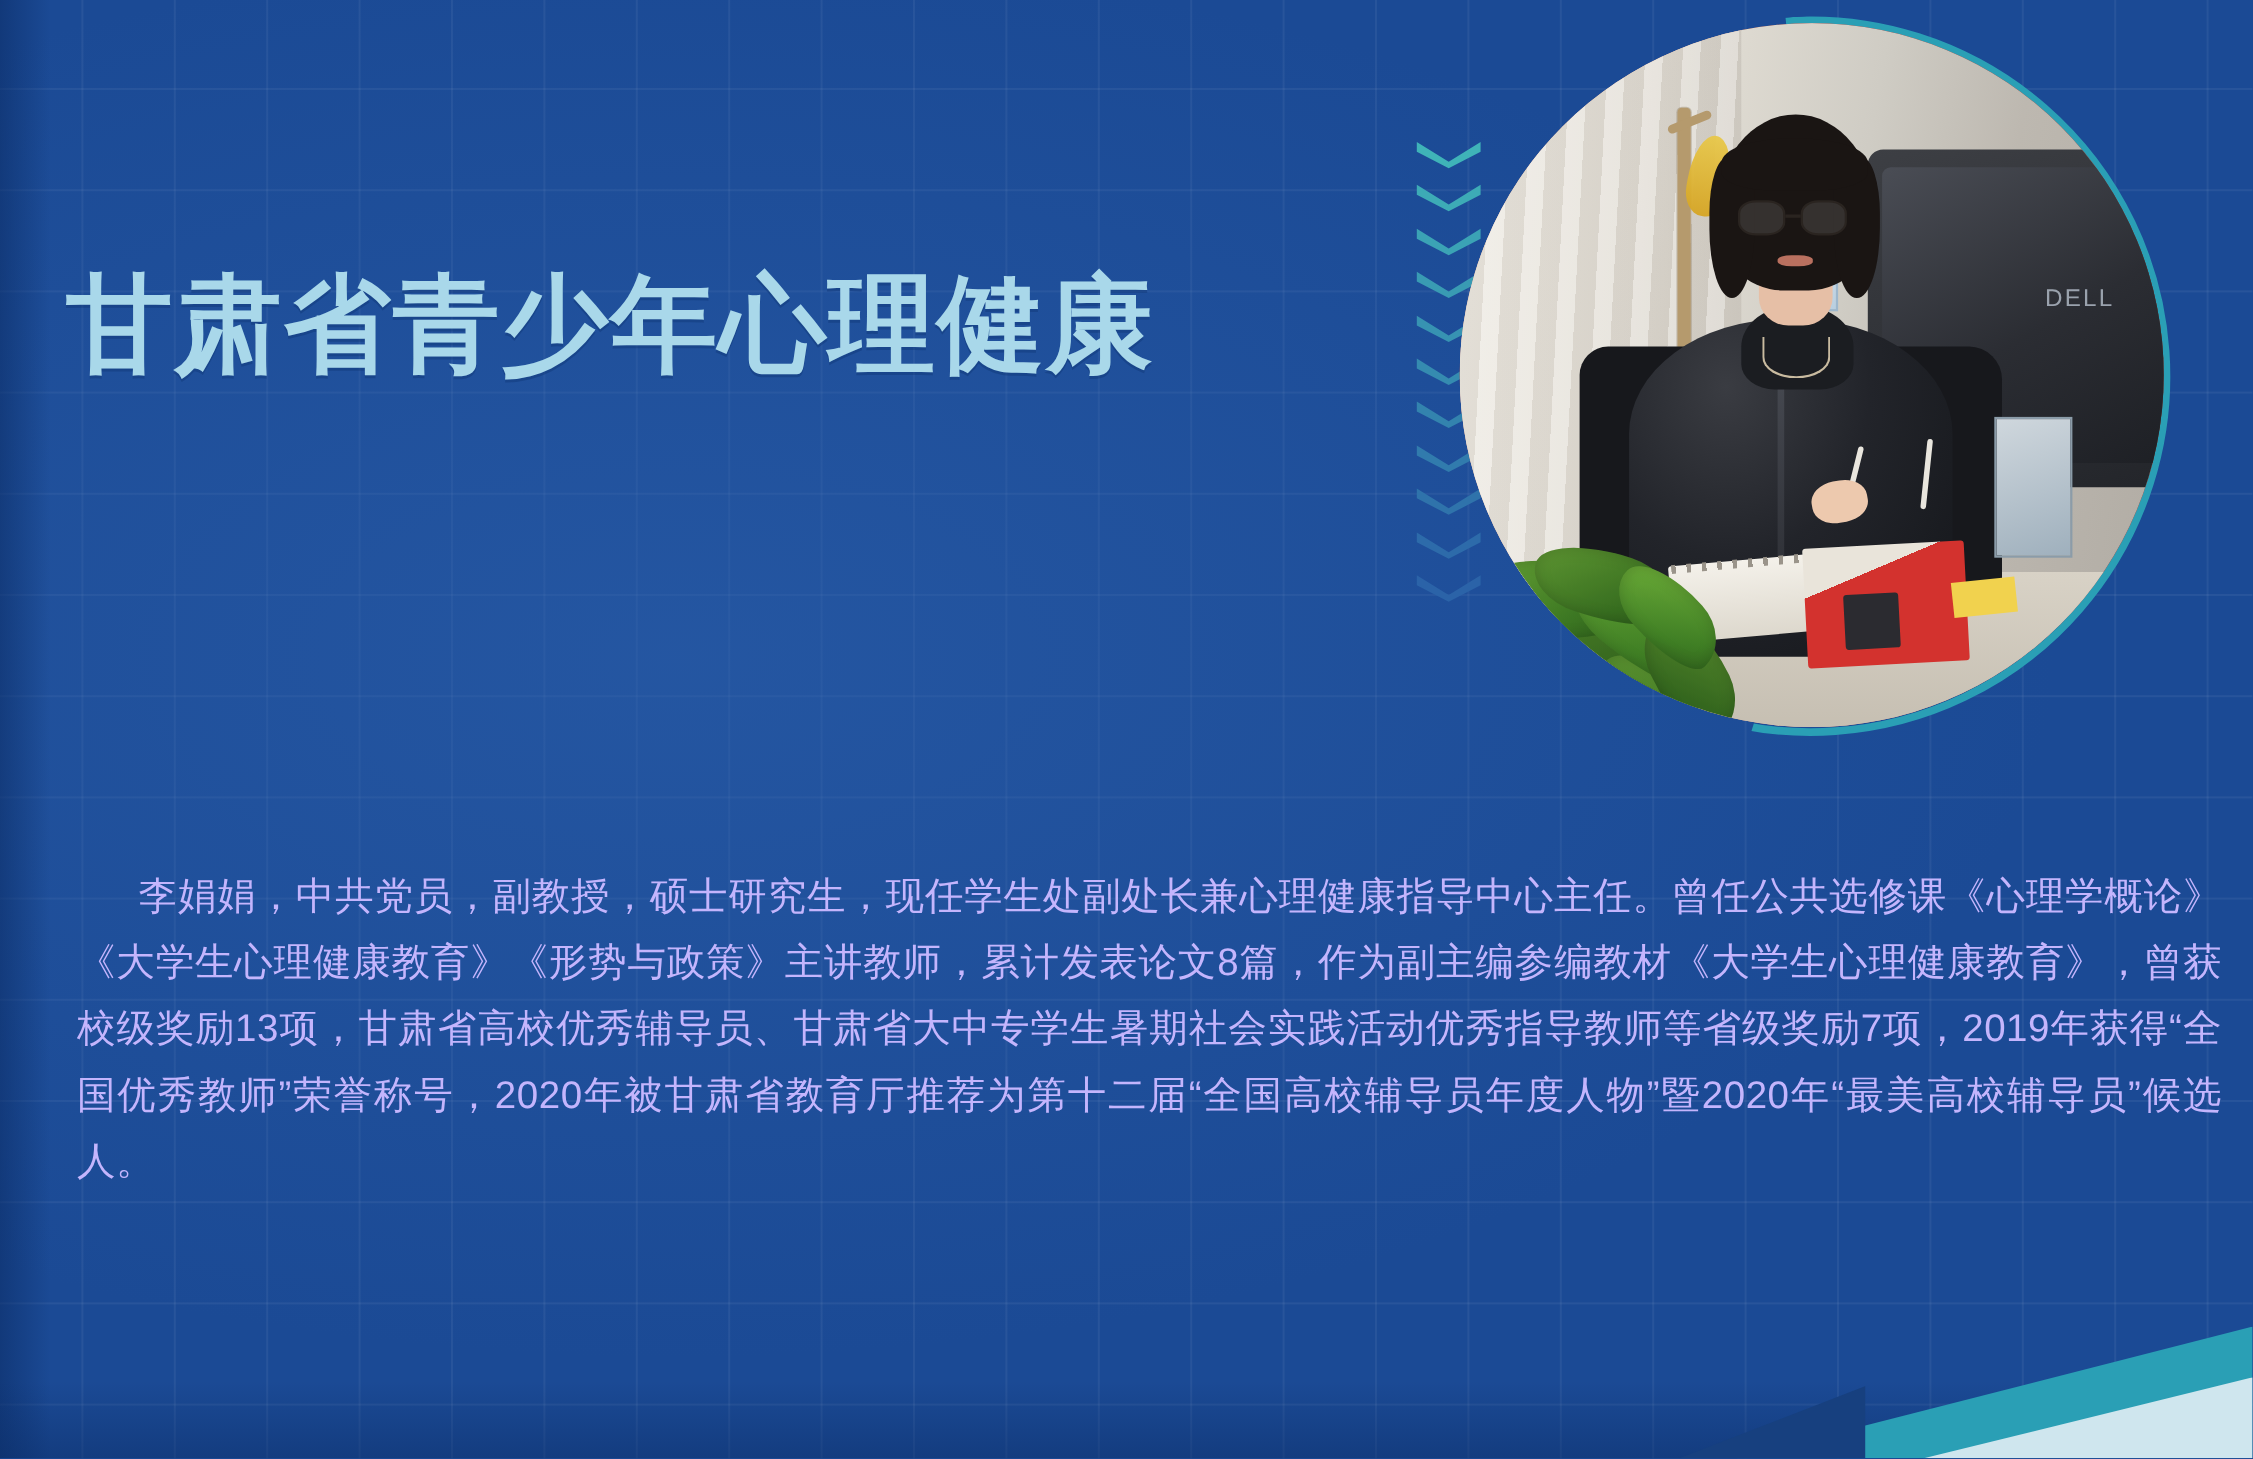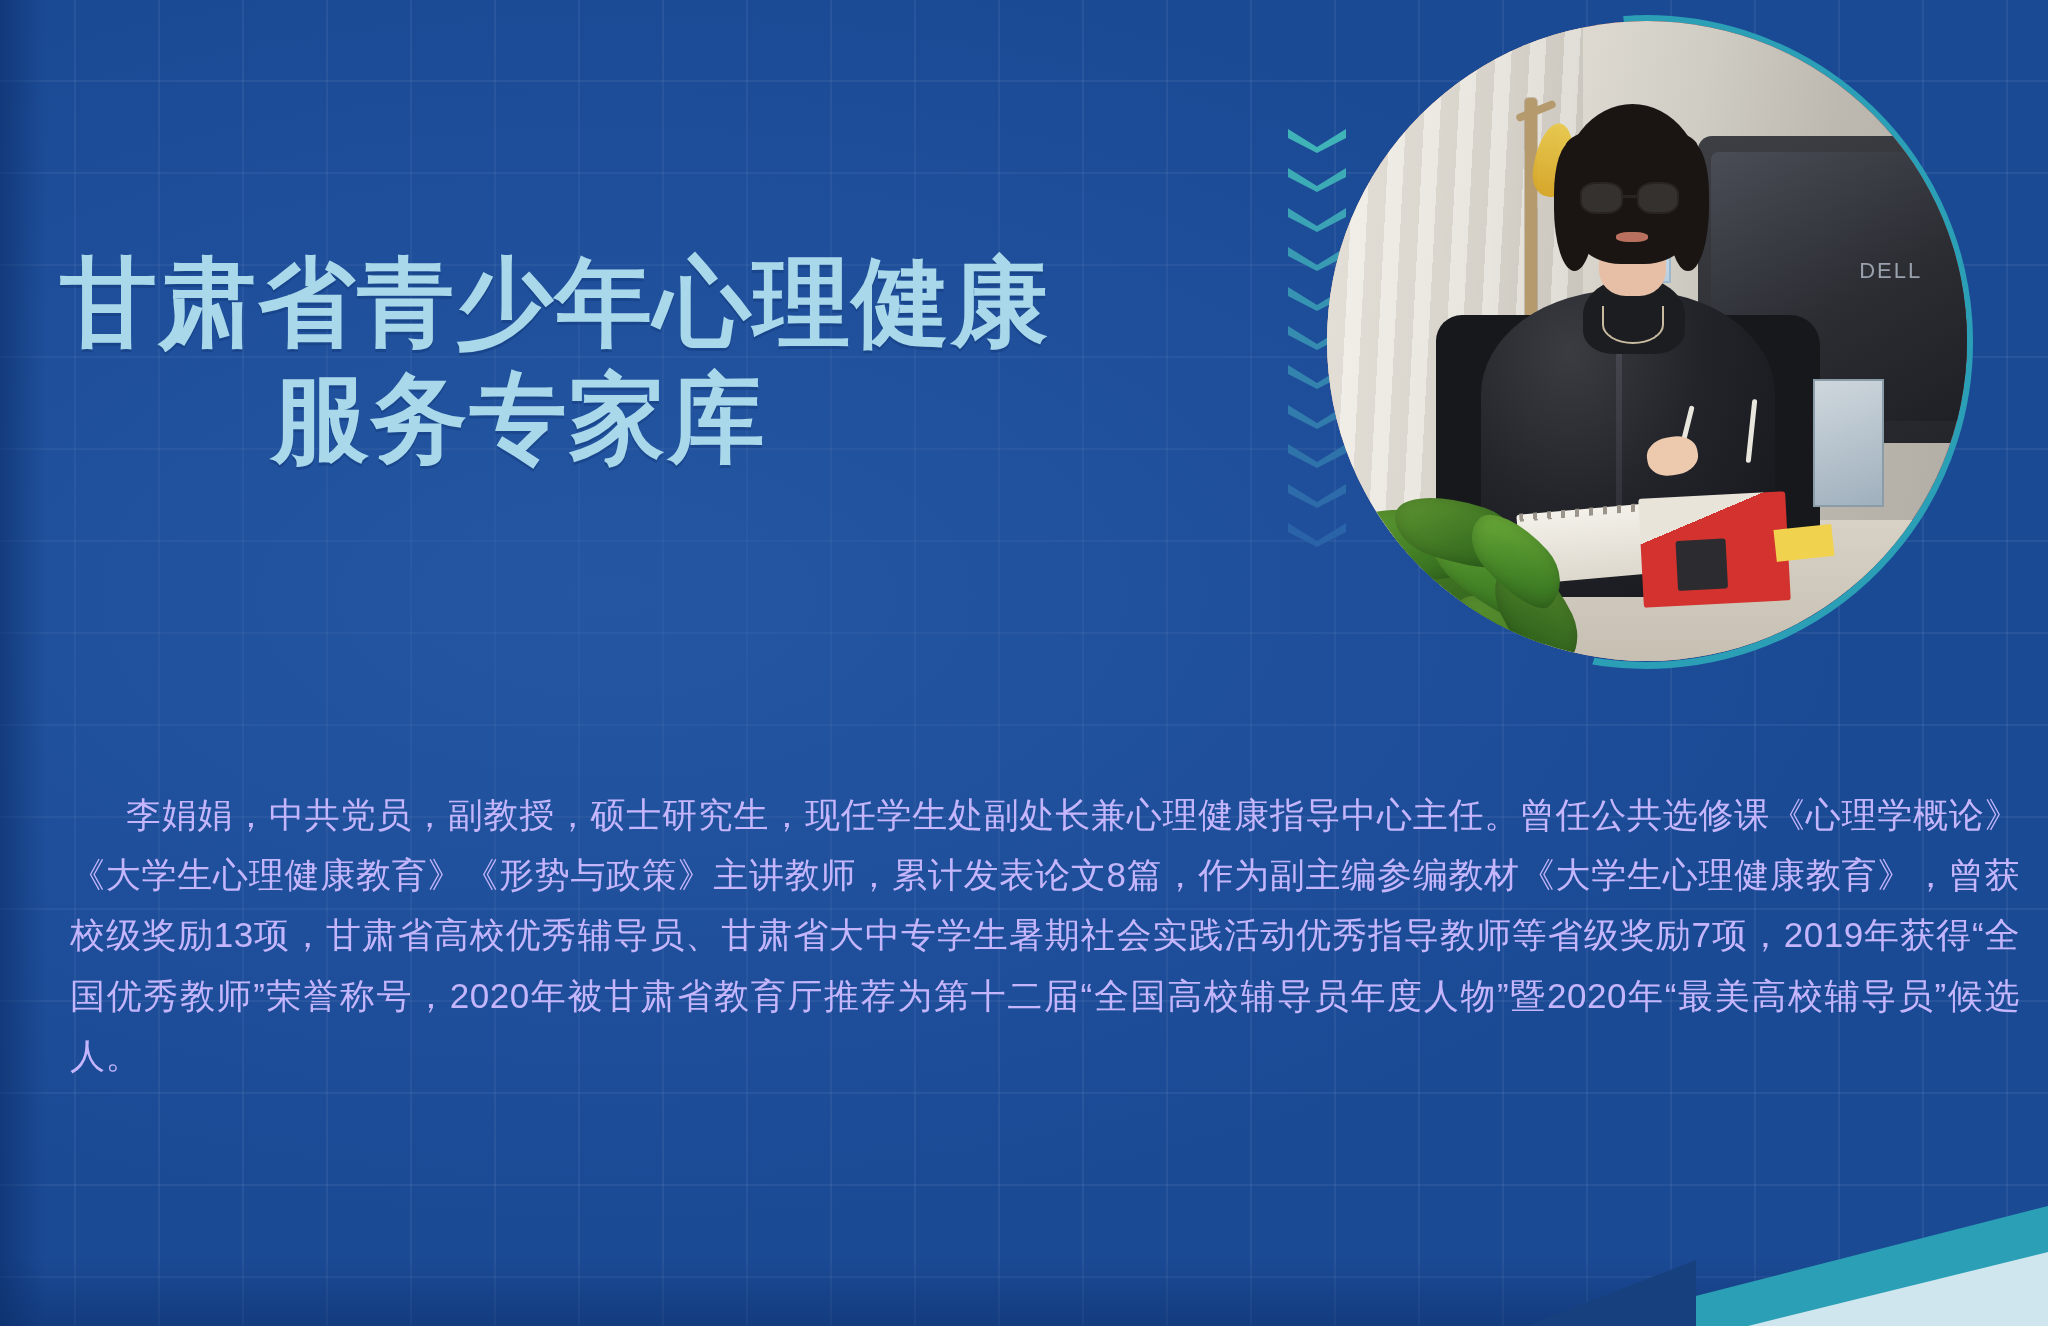--- a/index.html
+++ b/index.html
@@ -240,21 +240,21 @@
 
   
   #title {
     position:absolute; left:54px; top:245px; width:1210px;
     color:#a9d8ea;
     font-size:97px; font-weight:700; line-height:1.20;
     letter-spacing:2px;
     font-family:"Liberation Sans", sans-serif;
     text-shadow:0 3px 0 rgba(12,48,110,.35);
   }
-  #title .l1{ display:block; text-align:left; padding-left:6px;}
+  #title .l1{ display:block; text-align:left; padding-left:6px;font-family:Liberation Mono, monospace;}
   #title .l2{ display:block; text-align:center; padding-right:280px;}
   #person {
     position:absolute; left:54px; top:584px; width:940px;
     text-align:center;
     color:#a9d8ea;
     font-size:46px; font-weight:700; letter-spacing:4px;
   }
   #body {
     position:absolute; left:70px; top:785px; width:1950px;
     color:#c4b5fd;
@@ -400,21 +400,20 @@
           <div class="leaf" style="left: 176px; bottom: 52px; width: 120px; height: 64px; transform: rotate(64deg); filter: brightness(0.82);"></div>
           <div class="leaf" style="left: 92px; bottom: 136px; width: 132px; height: 62px; transform: rotate(18deg); filter: brightness(0.89);"></div>
           <div class="leaf" style="left: -14px; bottom: 44px; width: 120px; height: 62px; transform: rotate(-34deg); filter: brightness(0.96);"></div>
           <div class="leaf" style="left: 160px; bottom: 110px; width: 112px; height: 58px; transform: rotate(48deg); filter: brightness(1.03);"></div>
         </div>
     </div>
   </div>
 
   <div id="title">
     <span class="l1">甘肃省青少年心理健康</span>
-    <span class="l2">服务专家库</span>
   </div>
 
 
   <div id="body">
     <p>李娟娟，中共党员，副教授，硕士研究生，现任学生处副处长兼心理健康指导中心主任。曾任公共选修课《心理学概论》《大学生心理健康教育》《形势与政策》主讲教师，累计发表论文8篇，作为副主编参编教材《大学生心理健康教育》，曾获校级奖励13项，甘肃省高校优秀辅导员、甘肃省大中专学生暑期社会实践活动优秀指导教师等省级奖励7项，2019年获得“全国优秀教师”荣誉称号，2020年被甘肃省教育厅推荐为第十二届“全国高校辅导员年度人物”暨2020年“最美高校辅导员”候选人。</p>
   </div>
 
   <div id="ribbon-teal"></div>
   <div id="ribbon-dark"></div>
   <div id="ribbon-light"></div>

